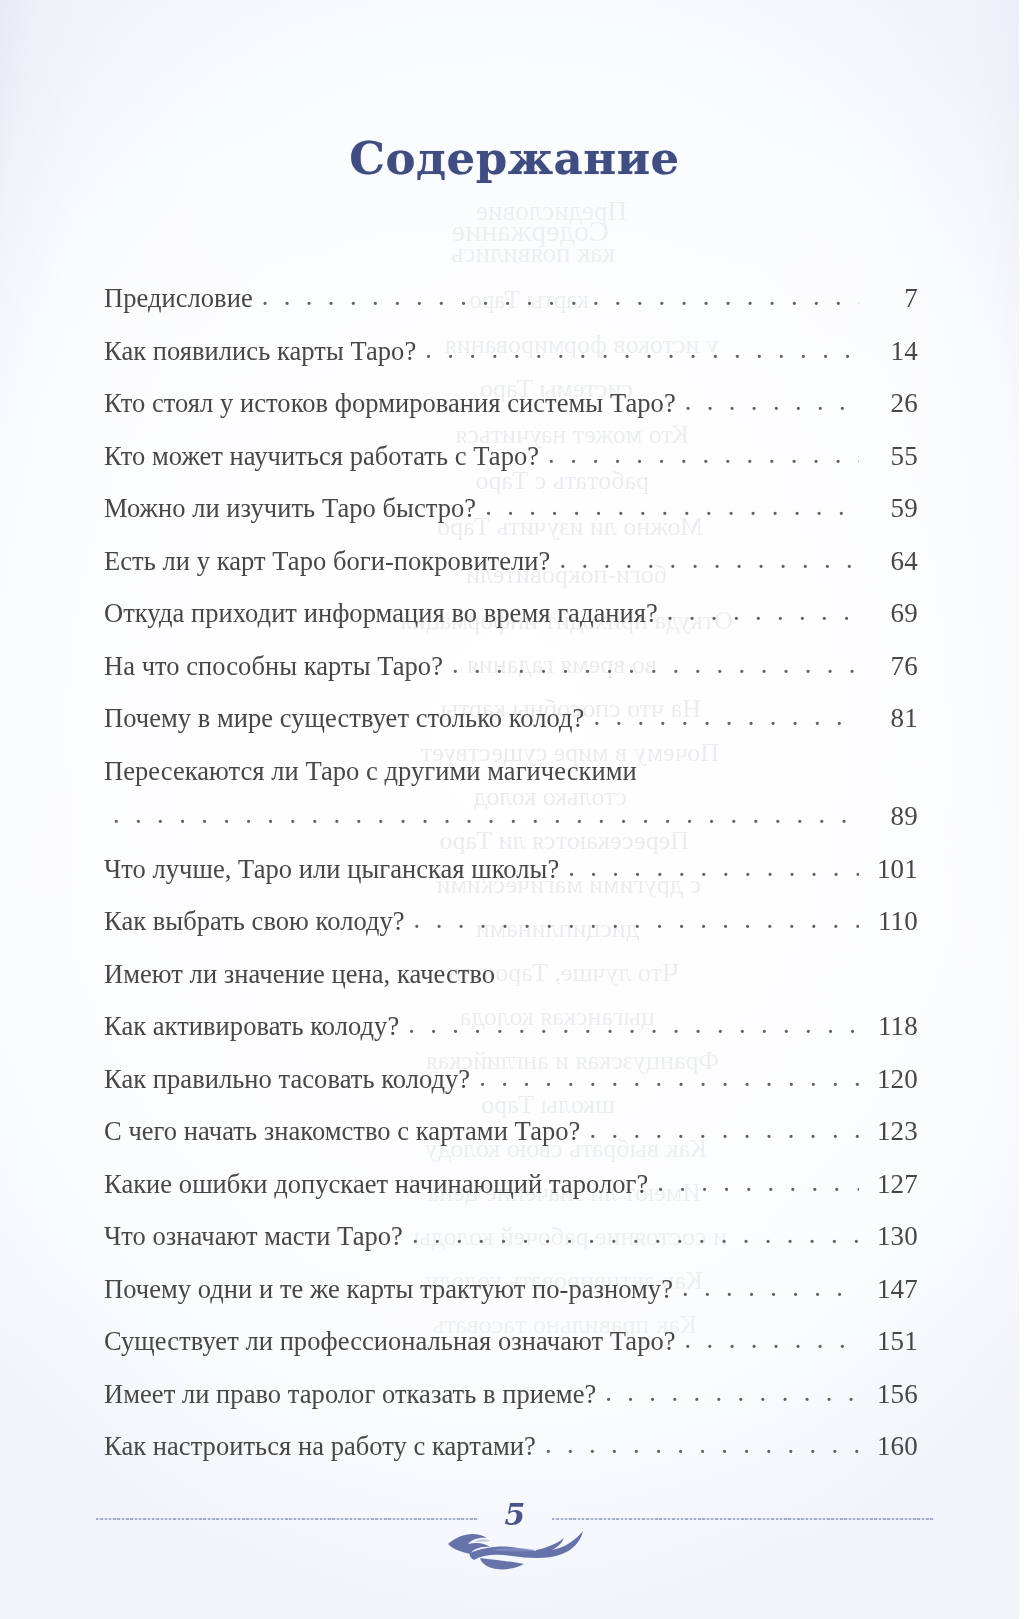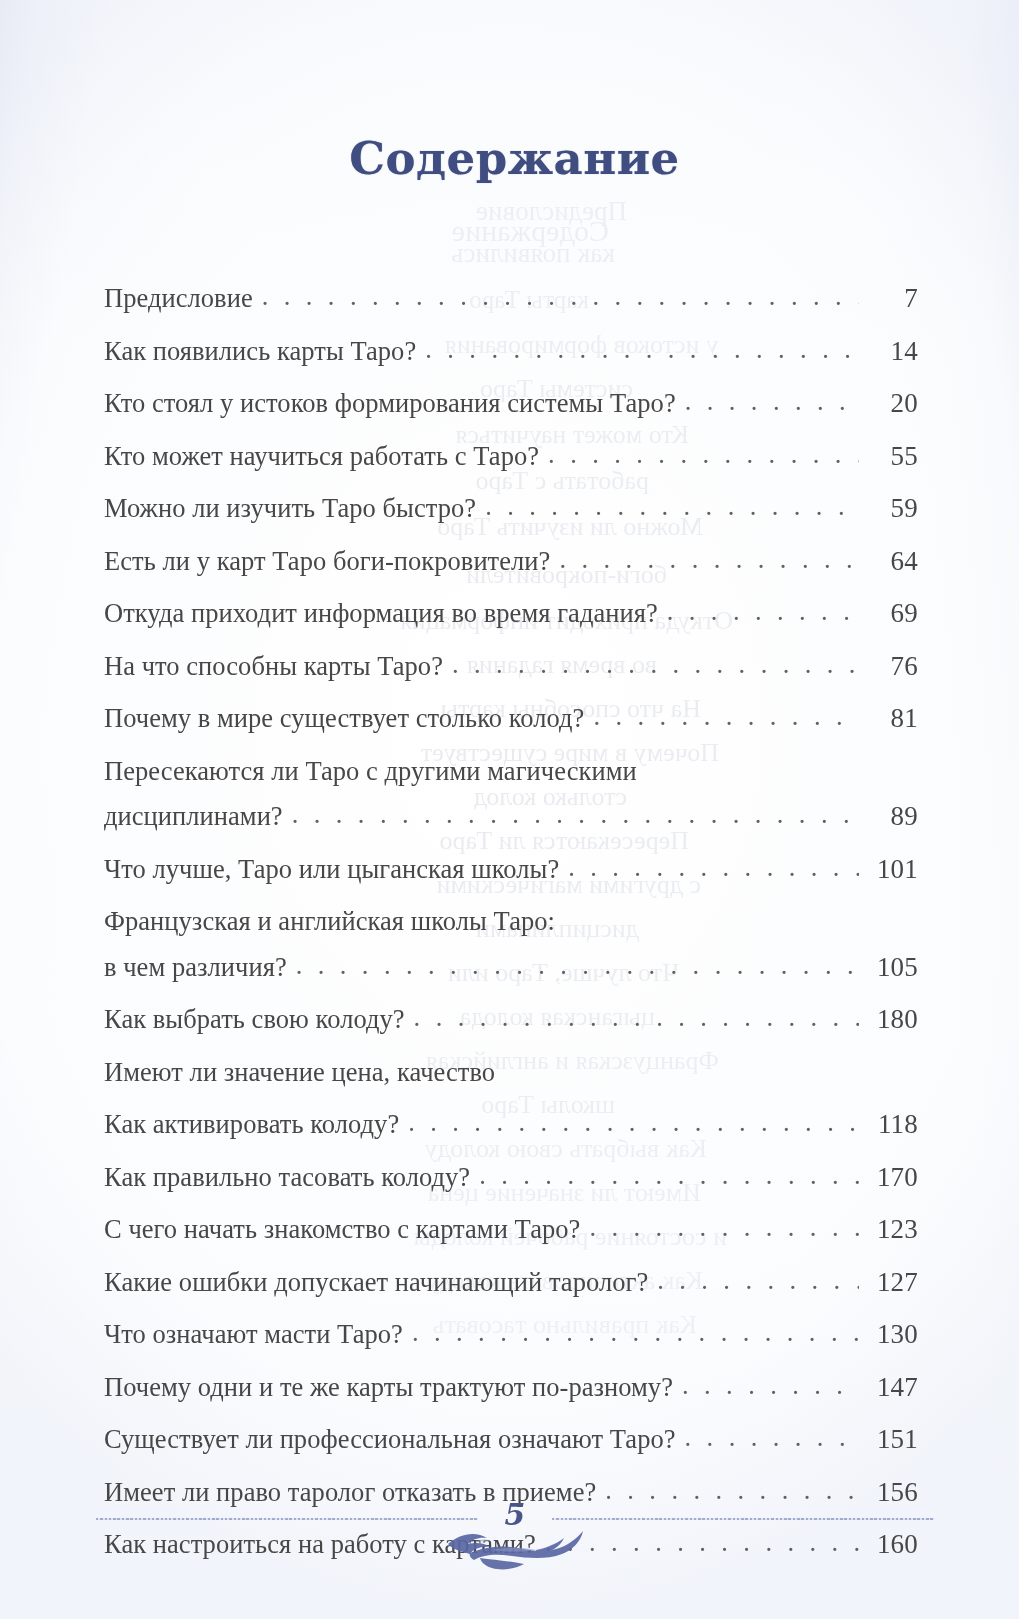--- a/index.html
+++ b/index.html
@@ -242,21 +242,21 @@
         <div class="toc-line">
           <span class="entry-text">Как появились карты Таро?</span>
           <span class="leader"></span>
           <span class="page-num">14</span>
         </div>
       </div>
       <div class="toc-entry">
         <div class="toc-line">
           <span class="entry-text">Кто стоял у истоков формирования системы Таро?</span>
           <span class="leader"></span>
-          <span class="page-num">20</span>
+          <span class="page-num">26</span>
         </div>
       </div>
       <div class="toc-entry">
         <div class="toc-line">
           <span class="entry-text">Кто может научиться работать с Таро?</span>
           <span class="leader"></span>
           <span class="page-num">55</span>
         </div>
       </div>
       <div class="toc-entry">
@@ -292,66 +292,55 @@
           <span class="entry-text">Почему в мире существует столько колод?</span>
           <span class="leader"></span>
           <span class="page-num">81</span>
         </div>
       </div>
       <div class="toc-entry">
         <div class="toc-line wrap-first">
           <span class="entry-text">Пересекаются ли Таро с другими магическими</span>
         </div>
         <div class="toc-line">
-          <span class="entry-text">дисциплинами?</span>
           <span class="leader"></span>
           <span class="page-num">89</span>
         </div>
       </div>
       <div class="toc-entry">
         <div class="toc-line">
           <span class="entry-text">Что лучше, Таро или цыганская школы?</span>
           <span class="leader"></span>
           <span class="page-num">101</span>
         </div>
       </div>
       <div class="toc-entry">
-        <div class="toc-line wrap-first">
-          <span class="entry-text">Французская и английская школы Таро:</span>
-        </div>
-        <div class="toc-line">
-          <span class="entry-text">в чем различия?</span>
-          <span class="leader"></span>
-          <span class="page-num">105</span>
-        </div>
-      </div>
-      <div class="toc-entry">
         <div class="toc-line">
           <span class="entry-text">Как выбрать свою колоду?</span>
           <span class="leader"></span>
-          <span class="page-num">180</span>
+          <span class="page-num">110</span>
         </div>
       </div>
       <div class="toc-entry">
         <div class="toc-line wrap-first">
           <span class="entry-text">Имеют ли значение цена, качество</span>
         </div>
       </div>
       <div class="toc-entry">
         <div class="toc-line">
           <span class="entry-text">Как активировать колоду?</span>
           <span class="leader"></span>
           <span class="page-num">118</span>
         </div>
       </div>
       <div class="toc-entry">
         <div class="toc-line">
           <span class="entry-text">Как правильно тасовать колоду?</span>
           <span class="leader"></span>
-          <span class="page-num">170</span>
+          <span class="page-num">120</span>
         </div>
       </div>
       <div class="toc-entry">
         <div class="toc-line">
           <span class="entry-text">С чего начать знакомство с картами Таро?</span>
           <span class="leader"></span>
           <span class="page-num">123</span>
         </div>
       </div>
       <div class="toc-entry">

